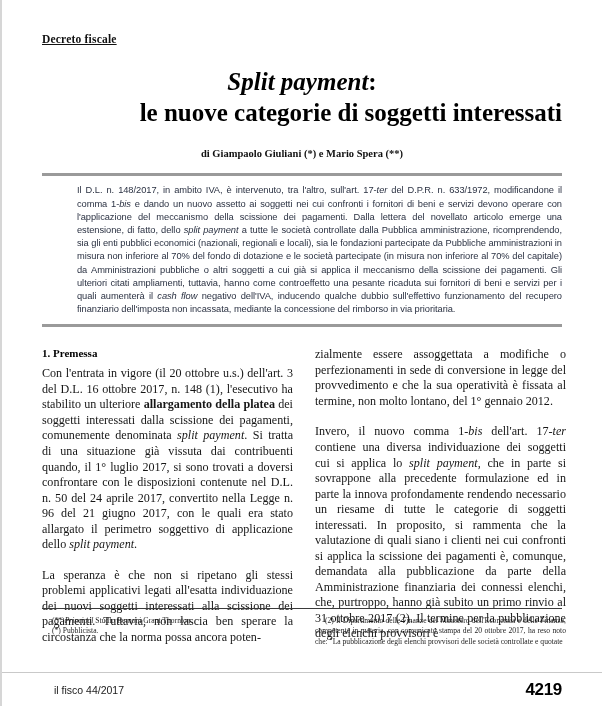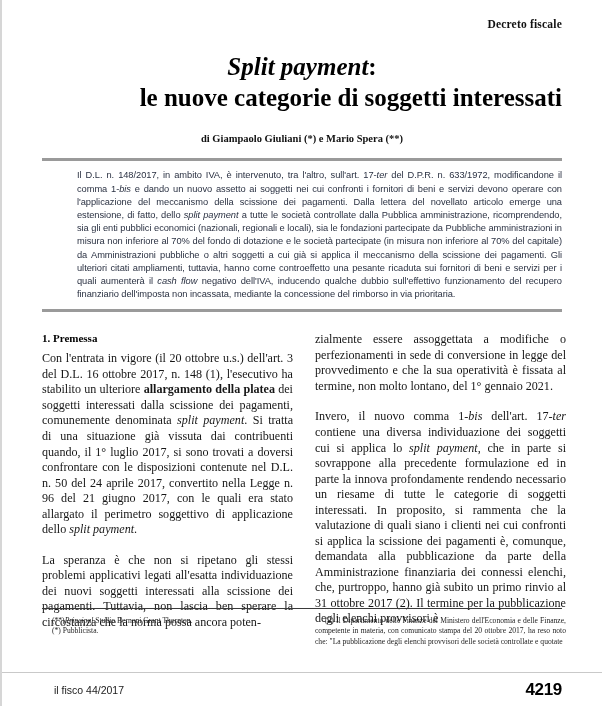--- a/index.html
+++ b/index.html
@@ -23,27 +23,28 @@
     border-right: 2px solid #ffffff;
     box-sizing: border-box;
     padding: 0;
   }
   .content {
     padding: 0 40px;
   }
 
   
   .kicker {
-    text-align: right;
+    text-align: left;
     font-family: "Liberation Serif", serif;
     font-weight: bold;
     font-size: 11.5px;
     letter-spacing: 0.2px;
     color: #111;
-    padding-top: 18px;
+    padding-top: 33px;
+    text-decoration: underline;
   }
   .title {
     text-align: center;
     font-family: "Liberation Serif", serif;
     font-weight: bold;
     color: #000;
     line-height: 1.16;
     margin-top: 22px;
   }
   .title-line1 {
@@ -199,21 +200,21 @@
 
     <div class="columns">
 
       <div class="col">
         <h2 class="sec-head">1. Premessa</h2>
         <p class="body-p"><span>Con l'entrata in vigore (il 20 ottobre u.s.) dell'art. 3 del D.L. 16 ottobre 2017, n. 148 (1), l'esecutivo ha stabilito un ulteriore </span><span class="bd">allargamento della platea</span><span> dei soggetti interessati dalla scissione dei pagamenti, comunemente denominata </span><span class="it">split payment</span><span>. Si tratta di una situazione già vissuta dai contribuenti quando, il 1° luglio 2017, si sono trovati a doversi confrontare con le disposizioni contenute nel D.L. n. 50 del 24 aprile 2017, convertito nella Legge n. 96 del 21 giugno 2017, con le quali era stato allargato il perimetro soggettivo di applicazione dello </span><span class="it">split payment</span><span>.</span></p>
         <p class="body-p">La speranza è che non si ripetano gli stessi problemi applicativi legati all'esatta individuazione dei nuovi soggetti interessati alla scissione dei pagamenti. Tuttavia, non lascia ben sperare la circostanza che la norma possa ancora poten-</p>
       </div>
 
       <div class="col">
-        <p class="body-p">zialmente essere assoggettata a modifiche o perfezionamenti in sede di conversione in legge del provvedimento e che la sua operatività è fissata al termine, non molto lontano, del 1° gennaio 2021.</p>
+        <p class="body-p">zialmente essere assoggettata a modifiche o perfezionamenti in sede di conversione in legge del provvedimento e che la sua operatività è fissata al termine, non molto lontano, del 1° gennaio 2012.</p>
         <p class="body-p"><span>Invero, il nuovo comma 1-</span><span class="it">bis</span><span> dell'art. 17-</span><span class="it">ter</span><span> contiene una diversa individuazione dei soggetti cui si applica lo </span><span class="it">split payment</span><span>, che in parte si sovrappone alla precedente formulazione ed in parte la innova profondamente rendendo necessario un riesame di tutte le categorie di soggetti interessati. In proposito, si rammenta che la valutazione di quali siano i clienti nei cui confronti si applica la scissione dei pagamenti è, comunque, demandata alla pubblicazione da parte della Amministrazione finanziaria dei connessi elenchi, che, purtroppo, hanno già subito un primo rinvio al 31 ottobre 2017 (2). Il termine per la pubblicazione degli elenchi provvisori è</span></p>
       </div>
 
     </div>
   </div>
 
   <div class="footnote-zone">
     <div class="fn-rule"></div>
     <div class="fn-cols">
       <div class="fn-col">

